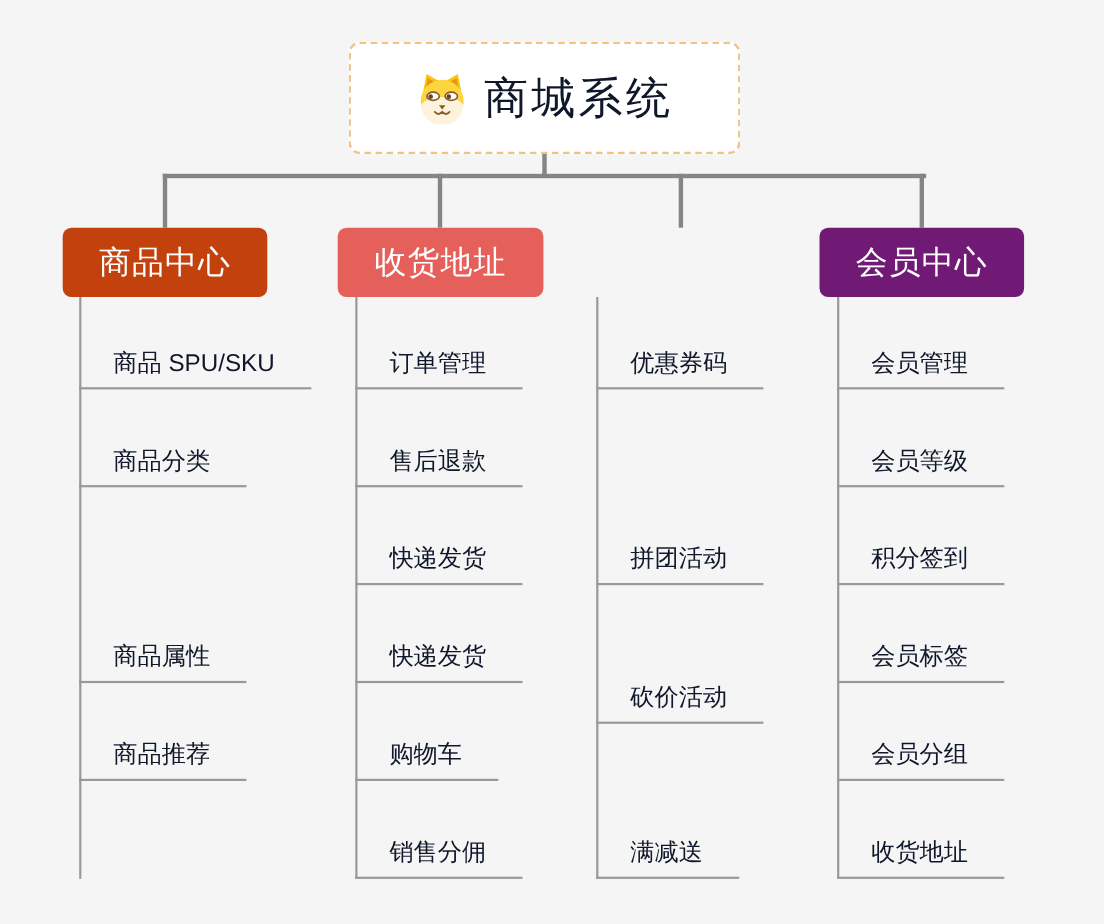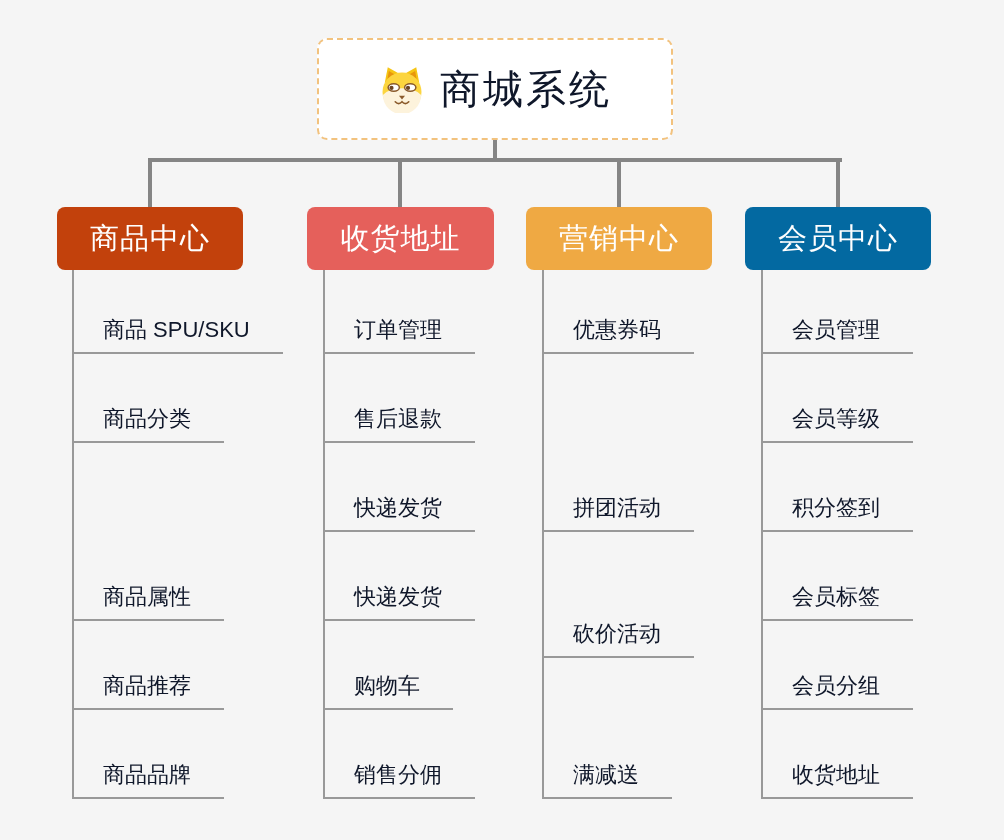--- a/index.html
+++ b/index.html
@@ -37,21 +37,21 @@
   
   .branch-node {
     position: absolute; top: 207px; height: 63px; border-radius: 8px;
     color: #ffffff; font-size: 29px; letter-spacing: 1px;
     display: flex; align-items: center; justify-content: center;
     white-space: nowrap;
   }
   .b0 { left: 57px;  width: 186px; background: #c2410c; }
   .b1 { left: 307px; width: 187px; background: #e5605b; }
   .b2 { left: 526px; width: 186px; background: #efa943; }
-  .b3 { left: 745px; width: 186px; background: #0369a1; }
+  .b3 { left: 745px; width: 186px; background: #701a75; }
 
   
   .vline { position: absolute; top: 270px; width: 2px; height: 529px; background: #999999; }
   .v0 { left: 72px; } .v1 { left: 323px; } .v2 { left: 542px; } .v3 { left: 761px; }
 
   
   .leaf {
     position: absolute;
     transform: translateY(-100%);
     padding: 0 33px 7px 31px;
@@ -85,33 +85,31 @@
 
   <div class="conn stem"></div>
   <div class="conn hbar"></div>
   <div class="conn drop d0"></div>
   <div class="conn drop d1"></div>
   <div class="conn drop d2"></div>
   <div class="conn drop d3"></div>
 
   <div class="branch-node b0">商品中心</div>
   <div class="branch-node b1">收货地址</div>
-  <div class="branch-node b2">营销中心</div>
   <div class="branch-node b3">会员中心</div>
 
   <div class="vline v0"></div>
   <div class="vline v1"></div>
   <div class="vline v2"></div>
   <div class="vline v3"></div>
 
   <div class="leaf" style="left:72px;top:354px">商品 SPU/SKU</div>
   <div class="leaf" style="left:72px;top:443px">商品分类</div>
   <div class="leaf" style="left:72px;top:621px">商品属性</div>
   <div class="leaf" style="left:72px;top:710px">商品推荐</div>
-  <div class="leaf" style="left:72px;top:799px">商品品牌</div>
 
   <div class="leaf" style="left:323px;top:354px">订单管理</div>
   <div class="leaf" style="left:323px;top:443px">售后退款</div>
   <div class="leaf" style="left:323px;top:532px">快递发货</div>
   <div class="leaf" style="left:323px;top:621px">快递发货</div>
   <div class="leaf" style="left:323px;top:710px">购物车</div>
   <div class="leaf" style="left:323px;top:799px">销售分佣</div>
 
   <div class="leaf" style="left:542px;top:354px">优惠券码</div>
   <div class="leaf" style="left:542px;top:532px">拼团活动</div>

